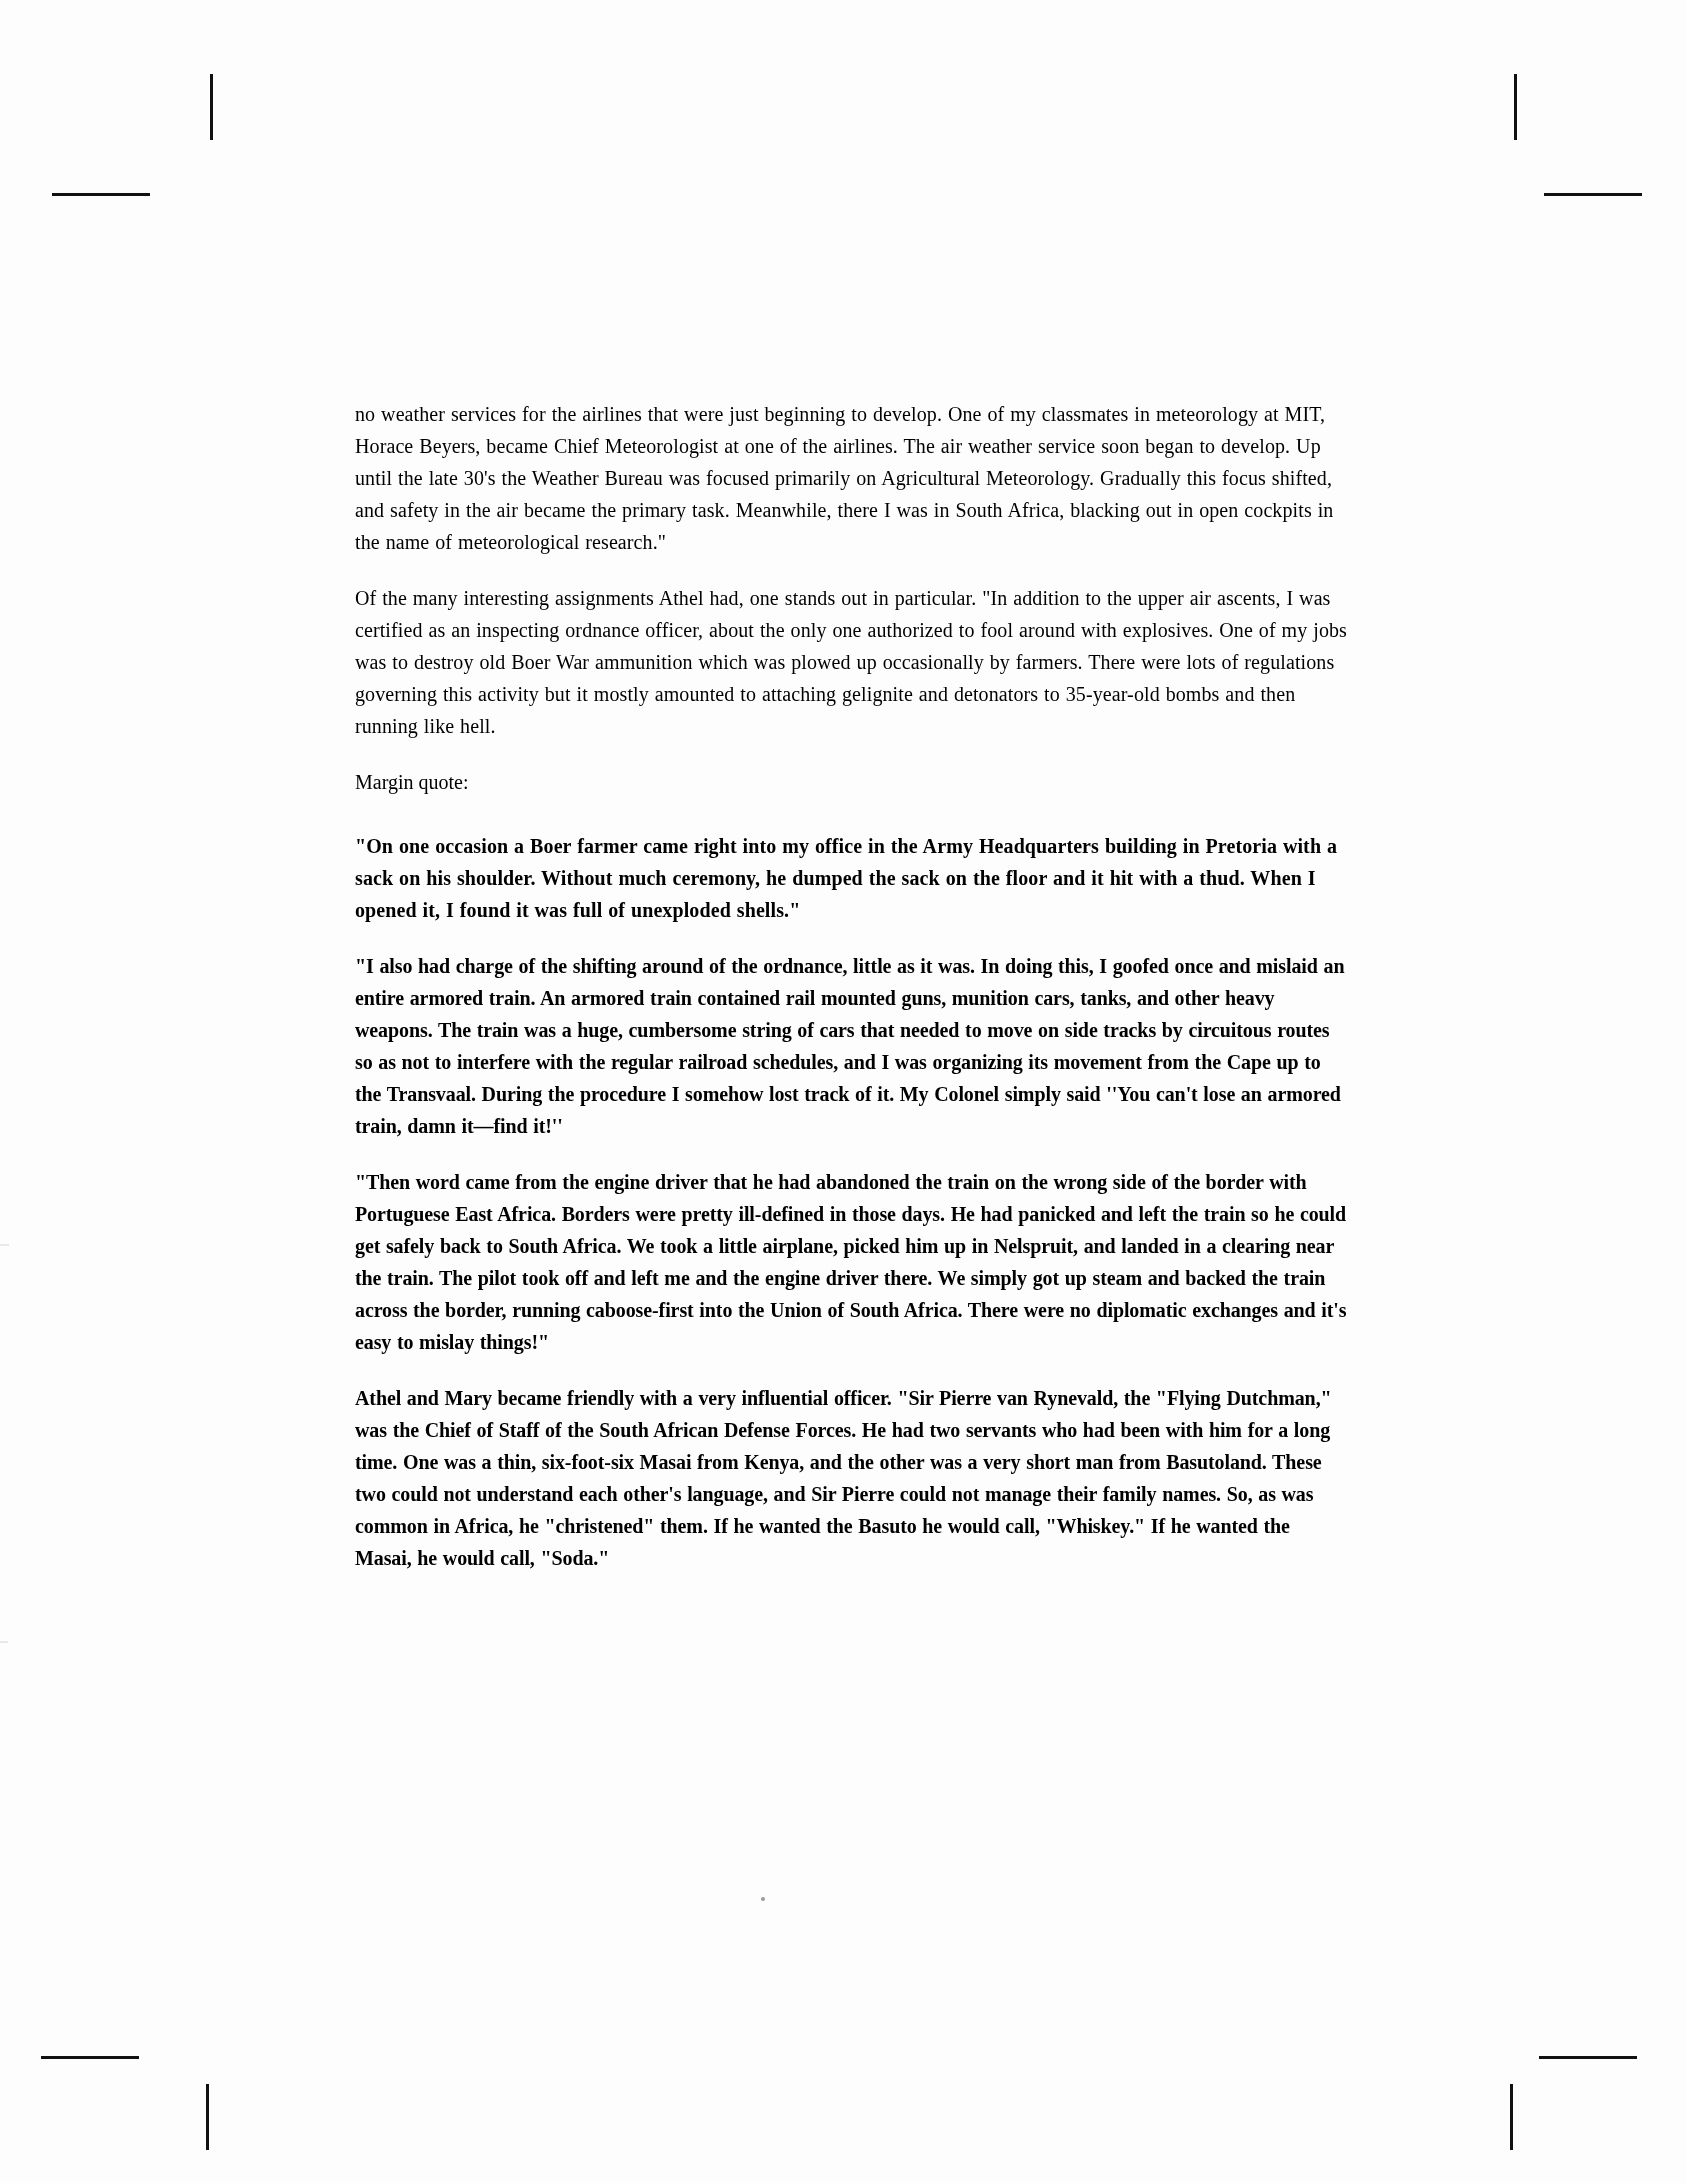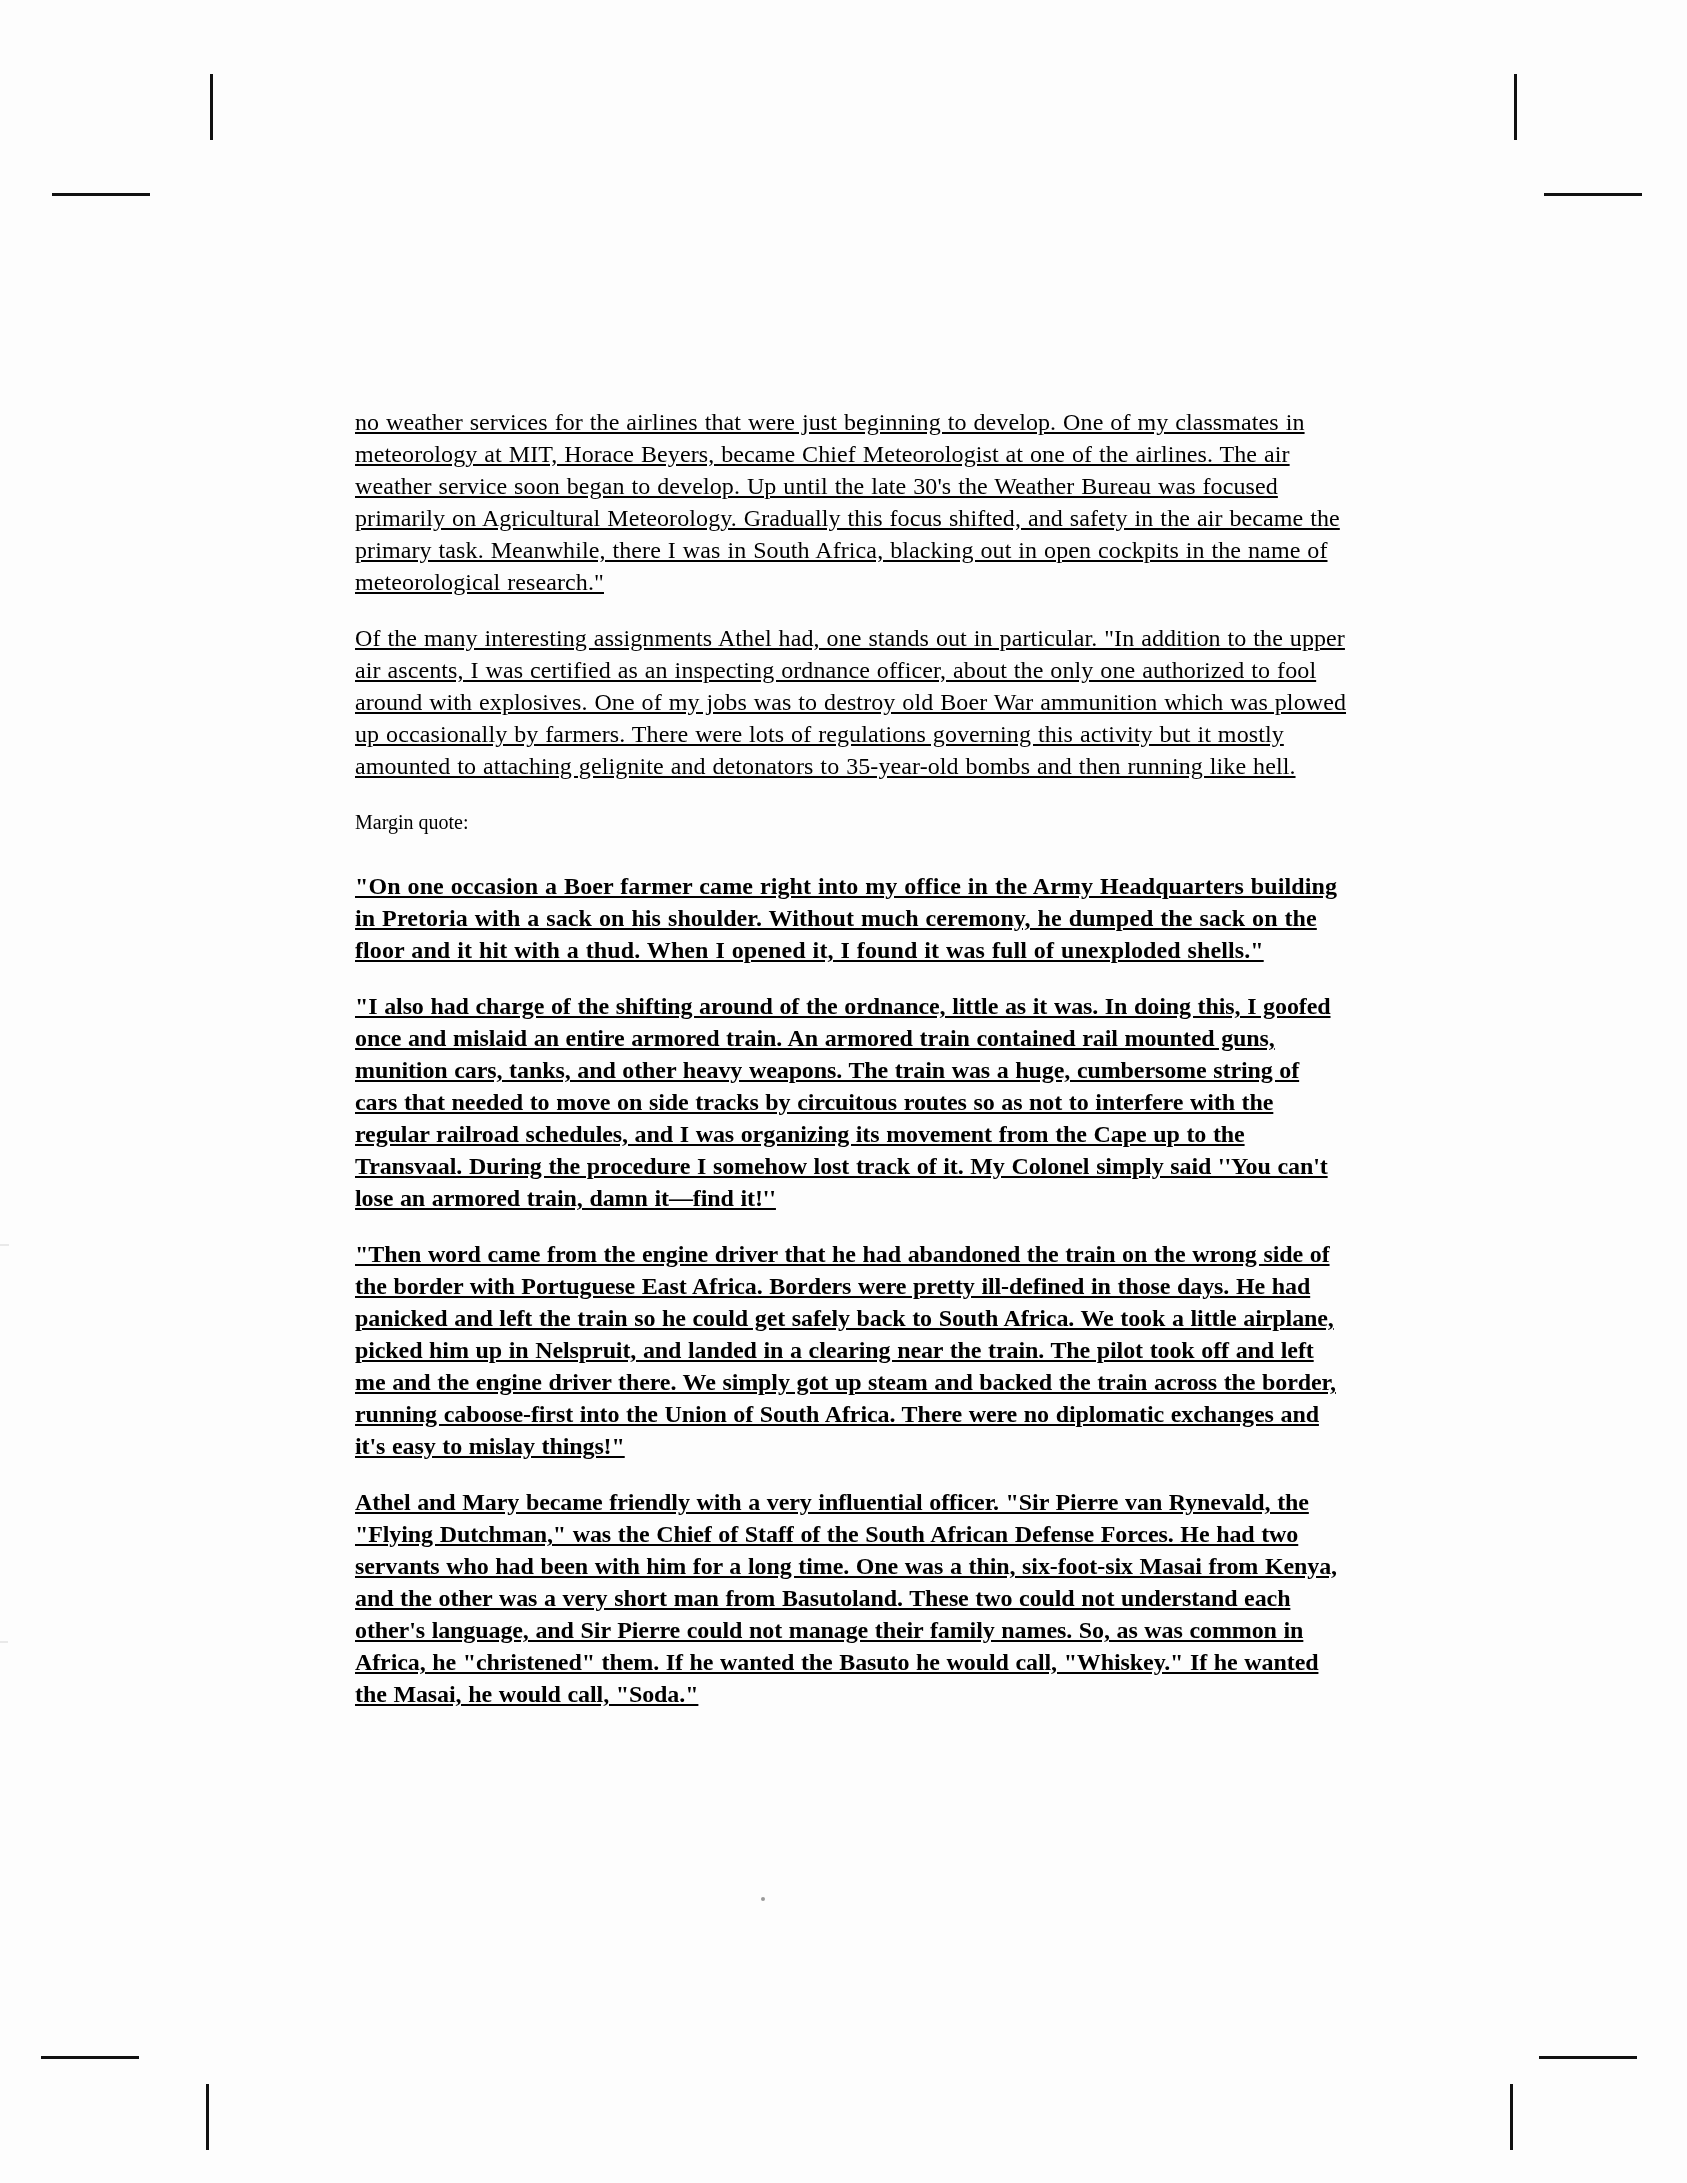--- a/index.html
+++ b/index.html
@@ -50,27 +50,26 @@
   }
 
   
   .doc-body {
     position: absolute;
     left: 355px;
     top: 390px;
     width: 992px;
   }
   .para {
-    font-size: 24px;
+    font-size: 20px;
     line-height: 32px;
     text-align: left;
-    margin: 16px 0 24px 0;
+    margin: 8px 0 24px 0;
     letter-spacing: 0.1px;
     word-spacing: 0.8px;
-    text-decoration: underline;
   }
   .para-spaced-before { margin-top: 38px; }
   .label-line {
     font-size: 20px;
     line-height: 32px;
     margin: 0 0 32px 0;
   }
   
   .bolder {
     font-weight: 700;

